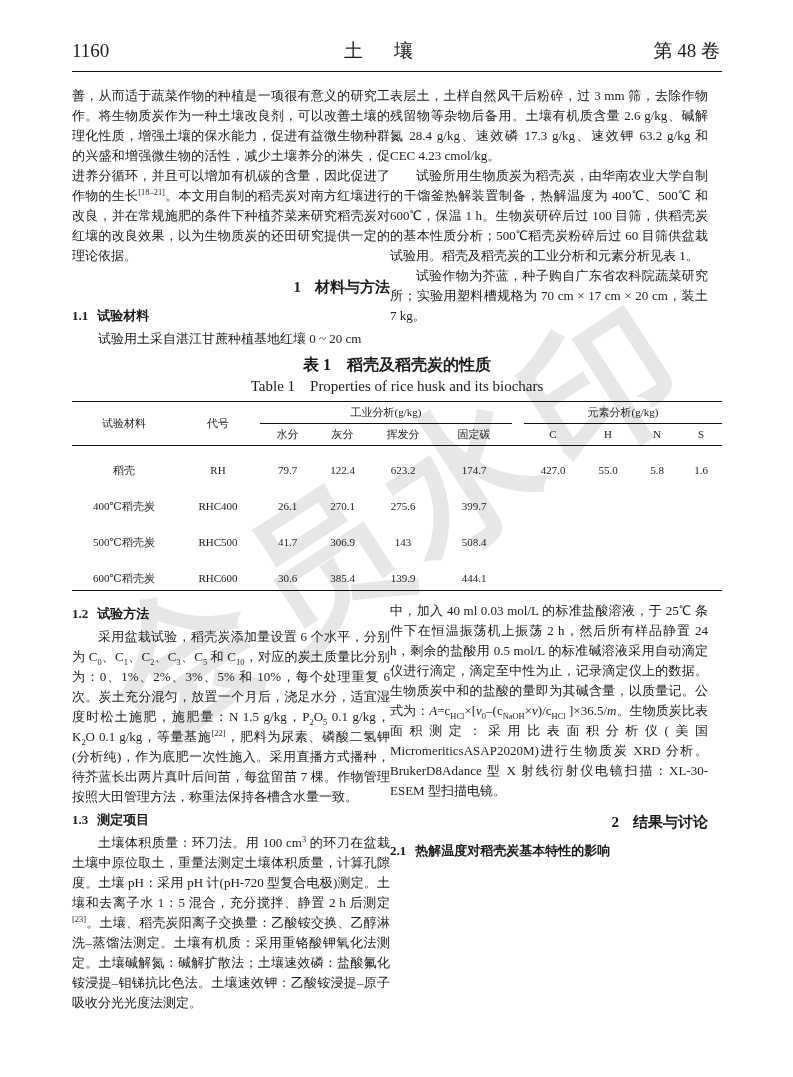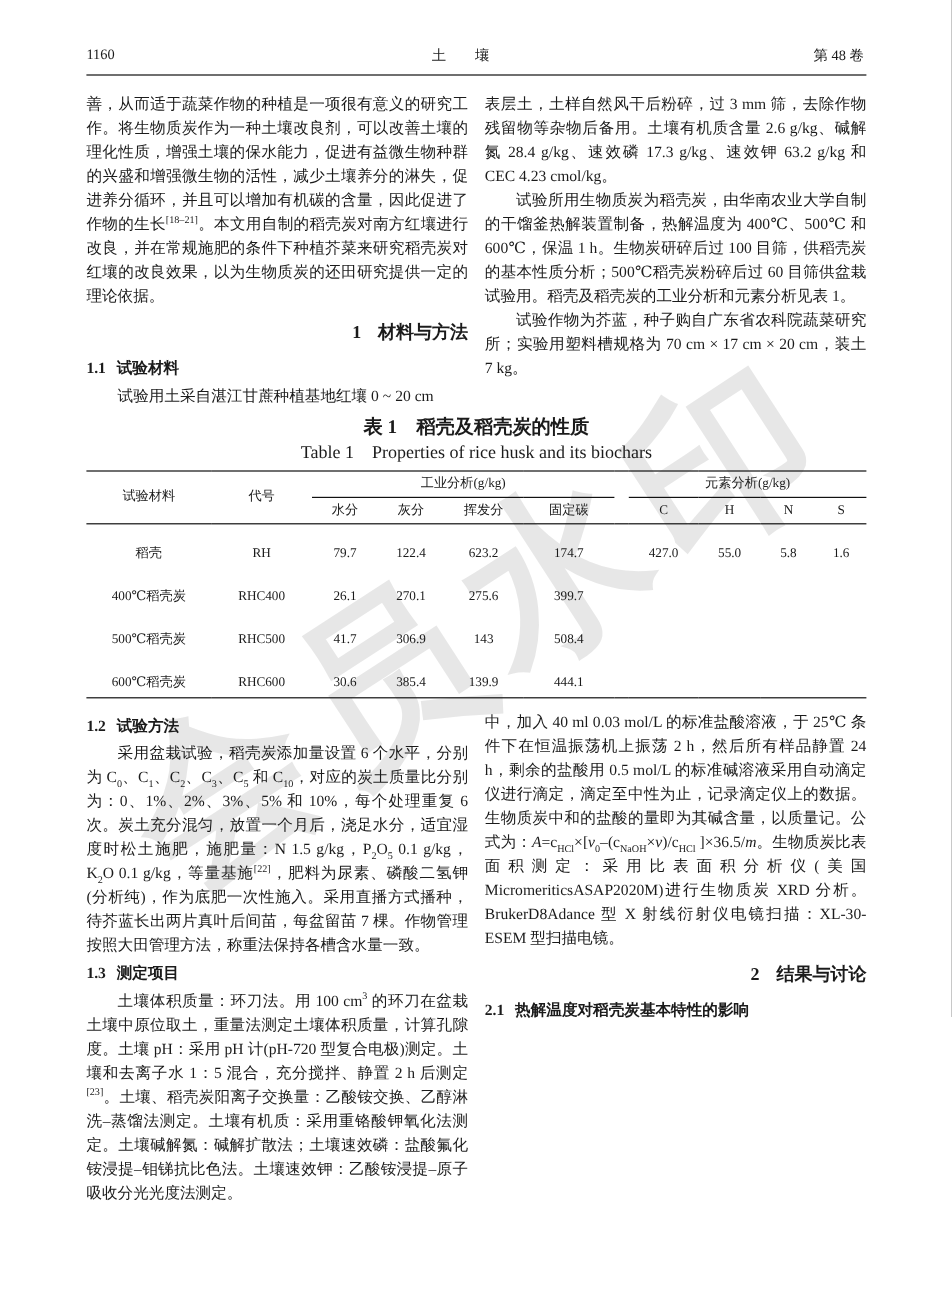--- a/index.html
+++ b/index.html
@@ -8,27 +8,27 @@
     width:793px;height:1077px;
     background:#ffffff;
     margin:0 auto;
     font-family:"Liberation Serif","DejaVu Serif",serif;
     color:#1b1b1b;
     overflow:hidden;
   }
   .content{position:absolute;left:72px;top:38px;width:650px;z-index:1;}
 
   
-  .pg-header{display:flex;justify-content:space-between;align-items:flex-start;
-    font-size:12px;padding:0 2px 7px 0;}
+  .pg-header{display:flex;justify-content:space-between;align-items:center;
+    font-size:19px;padding:0 2px 7px 0;}
   .pg-header .jtitle{letter-spacing:6px;}
   .head-rule{border:0;border-top:1.6px solid #111;margin:0 0 14px 0;}
 
   
-  .cols{display:flex;gap:14px;}
+  .cols{display:flex;font-family:Liberation Serif, serif;}
   .col{width:318px;font-size:13px;line-height:20px;text-align:justify;}
   p{margin:0;}
   .ind{text-indent:2em;}
   sup,sub{font-size:0.65em;line-height:0;}
   em{font-style:italic;}
 
   .h-main{font-size:15px;font-weight:bold;margin:11px 0 9px 0;text-align:right;}
   .h-main .hnum{margin-right:14px;}
   .h-sub{font-size:13px;font-weight:bold;margin:3px 0 3px 0;text-align:left;}
   .h-sub .hnum{margin-right:9px;}

